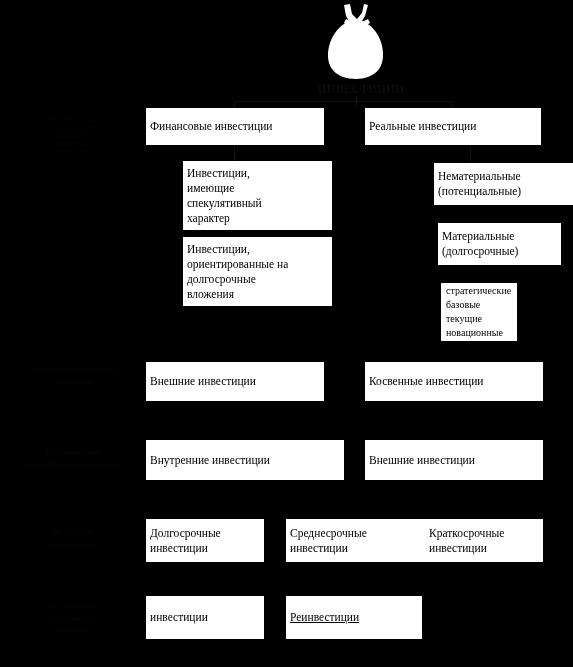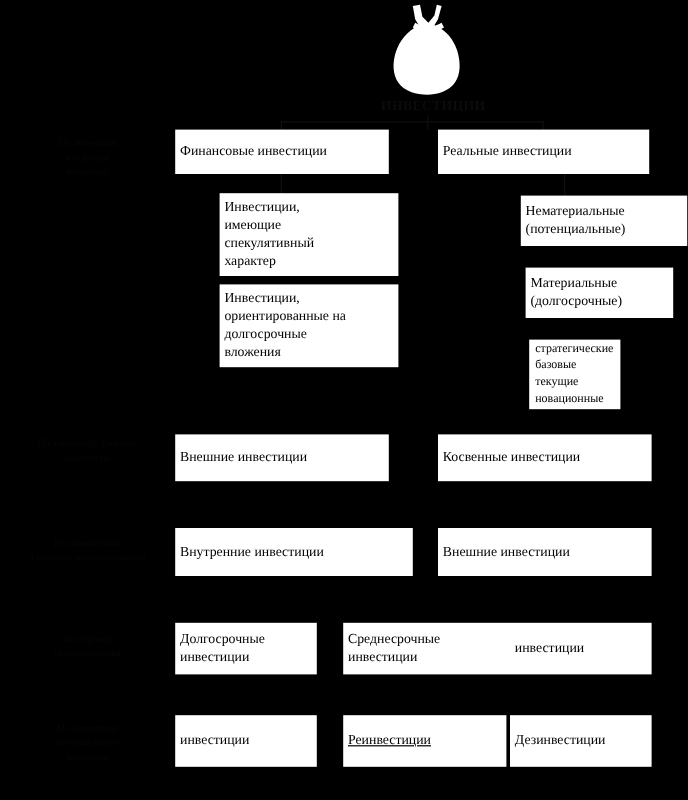--- a/index.html
+++ b/index.html
@@ -213,31 +213,29 @@
 
   <div class="node" style="left:286px; top:519px; width:139px; height:43px;">
     <span class="lines">
       <span>Среднесрочные</span>
       <span>инвестиции</span>
     </span>
   </div>
 
   <div class="node" style="left:425px; top:519px; width:118px; height:43px;">
     <span class="lines">
+      <span>Краткосрочные</span>
       <span>инвестиции</span>
     </span>
   </div>
 
   <div class="node" style="left:146px; top:596px; width:118px; height:43px;">
     <span class="lines">
       <span>инвестиции</span>
     </span>
   </div>
 
   <div class="node" style="left:286px; top:596px; width:136px; height:43px;text-decoration:underline;">
     <span class="txt">Реинвестиции</span>
   </div>
 
-  <div class="node" style="left:425px; top:596px; width:118px; height:43px;">
-    <span class="txt">Дезинвестиции</span>
-  </div>
 
 </div>
 
 </body></html>

